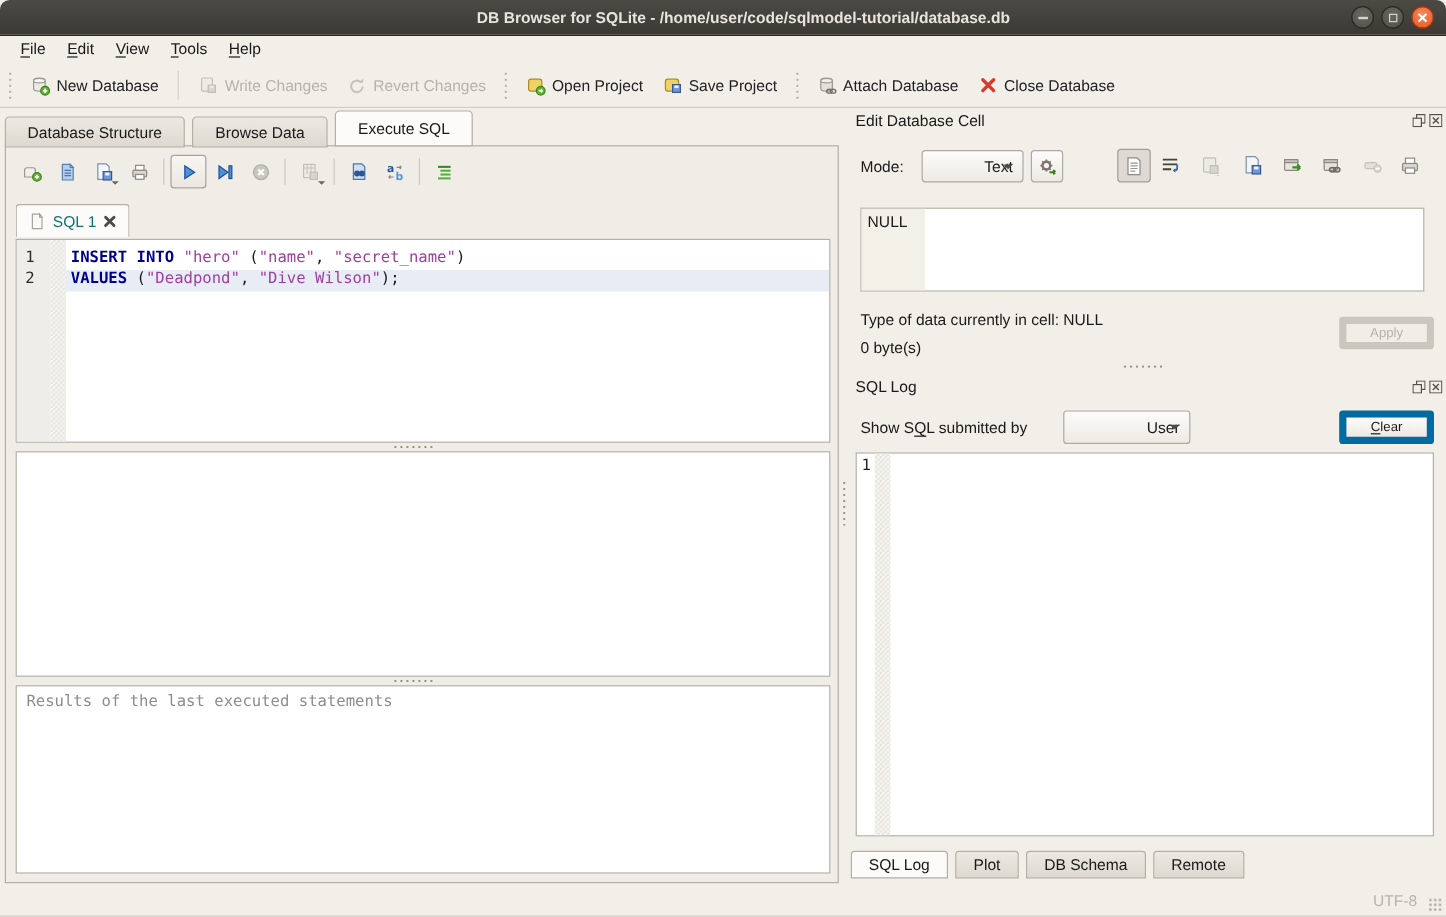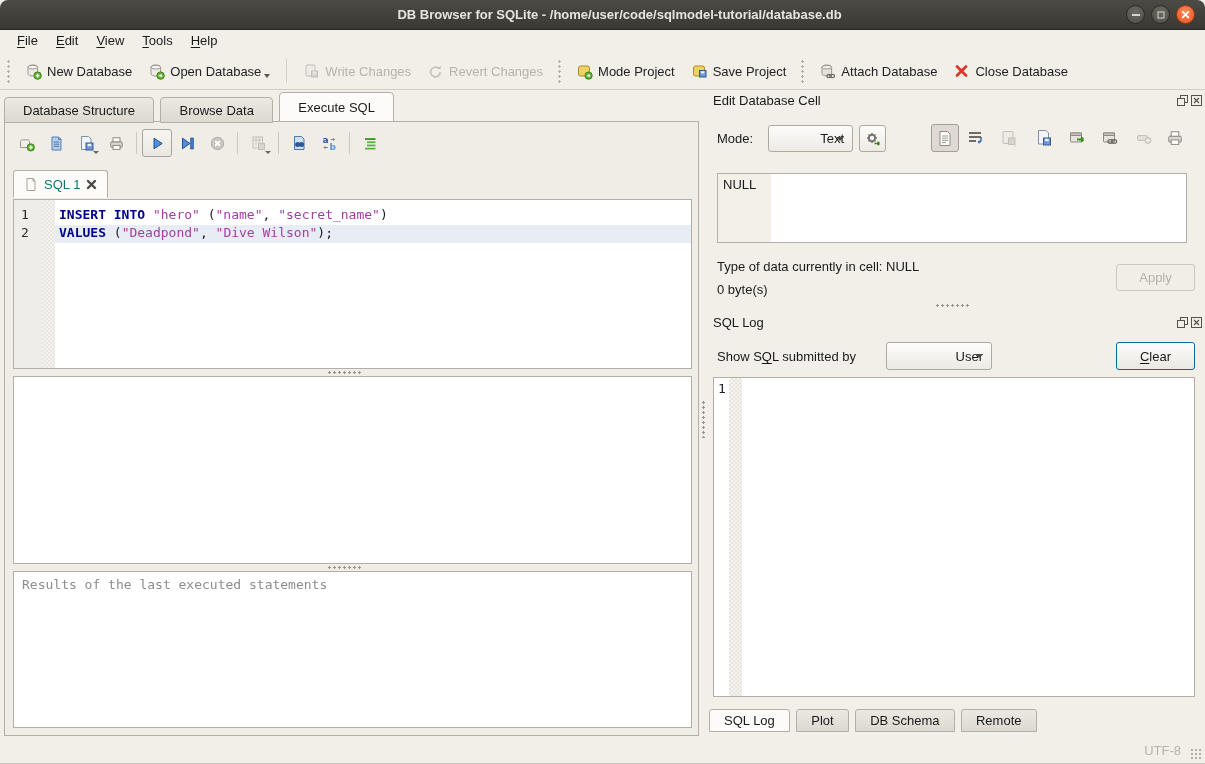--- a/index.html
+++ b/index.html
@@ -129,22 +129,22 @@
 
   .combo {
     position:absolute; background:linear-gradient(#fdfcfb,#edeae4);
     border:1px solid #aeaaa2; border-radius:3px;
     font-size:13px; color:#1a1a1a; display:flex; align-items:center; padding:0 8px;justify-content:flex-end;
   }
   .combo .combo-caret { position:absolute; right:8px; width:0; height:0;
     border-left:4px solid transparent; border-right:4px solid transparent; border-top:4.5px solid #4c4a44; }
   .btn {
     position:absolute; background:linear-gradient(#fdfcfb,#ebe8e2);
-    border:1px solid #0369a1; border-radius:3px;
-    font-size:13px; color:#1a1a1a; display:flex; align-items:center; justify-content:center;
+    border:6px solid #0369a1; border-radius:3px;
+    font-size:11px; color:#1a1a1a; display:flex; align-items:center; justify-content:center;
   }
   .btn.disabled { background:#f1eee8; border-color:#cbc7bf; color:#b5b1a9; }
   .tool-square {
     position:absolute; width:28px; height:28px; display:flex; align-items:center; justify-content:center;
     border-radius:3px;
   }
   .tool-square.framed { border:1px solid #aeaaa2; background:linear-gradient(#fdfcfb,#edeae4); }
   .tool-square.pressed { border:1px solid #a39f97; background:#dedad3; }
   .cellbar-icon { position:absolute; width:18px; height:18px; display:flex; align-items:center; justify-content:center; }
 
@@ -195,30 +195,20 @@
     <div class="tb-item">
       <svg class="ic" width="17" height="17" viewBox="0 0 17 17">
           <path d="M3 4.2C3 2.9 5.2 2 7.8 2s4.8.9 4.8 2.2v6.6c0 1.3-2.2 2.2-4.8 2.2S3 12.1 3 10.8z" fill="#eceae4" stroke="#9b978f"></path>
           <ellipse cx="7.8" cy="4.2" rx="4.8" ry="1.8" fill="#f8f7f4" stroke="#9b978f"></ellipse>
           <circle cx="12.6" cy="12.6" r="3.7" fill="#61b235" stroke="#3c8317"></circle>
           <path d="M12.6 10.8v3.6M10.8 12.6h3.6" stroke="#fff" stroke-width="1.4"></path>
         </svg>
       <span>New Database</span>
     </div>
 
-    <div class="tb-item">
-      <svg class="ic" width="17" height="17" viewBox="0 0 17 17">
-          <path d="M3 4.2C3 2.9 5.2 2 7.8 2s4.8.9 4.8 2.2v6.6c0 1.3-2.2 2.2-4.8 2.2S3 12.1 3 10.8z" fill="#eceae4" stroke="#9b978f"></path>
-          <ellipse cx="7.8" cy="4.2" rx="4.8" ry="1.8" fill="#f8f7f4" stroke="#9b978f"></ellipse>
-          <circle cx="12.6" cy="12.6" r="3.7" fill="#61b235" stroke="#3c8317"></circle>
-          <path d="M10.8 12.6h3.2m0 0l-1.3-1.3m1.3 1.3l-1.3 1.3" stroke="#fff" stroke-width="1.2" fill="none"></path>
-        </svg>
-      <span>Open Database</span>
-      <span class="caret"></span>
-    </div>
 
     <div class="tb-sep"></div>
 
     <div class="tb-item disabled">
       <svg class="ic" width="17" height="17" viewBox="0 0 17 17">
           <rect x="3" y="2" width="9" height="11" rx="1" fill="#edebe6" stroke="#c3bfb7"></rect>
           <rect x="8.5" y="8" width="6" height="6" fill="#d8d5ce" stroke="#c3bfb7"></rect>
           <rect x="10" y="8.5" width="3" height="2" fill="#eceae5"></rect>
         </svg>
       <span>Write Changes</span>
@@ -233,21 +223,21 @@
     </div>
 
     <div class="tb-handle"></div>
 
     <div class="tb-item">
       <svg class="ic" width="17" height="17" viewBox="0 0 17 17">
           <rect x="2.5" y="3" width="11" height="10" rx="2" fill="#efd264" stroke="#ab8b28"></rect>
           <circle cx="12.6" cy="12.6" r="3.6" fill="#61b235" stroke="#3c8317"></circle>
           <path d="M10.9 12.6h3.1m0 0l-1.2-1.2m1.2 1.2l-1.2 1.2" stroke="#fff" stroke-width="1.2" fill="none"></path>
         </svg>
-      <span>Mode Project</span>
+      <span>Open Project</span>
     </div>
 
     <div class="tb-item">
       <svg class="ic" width="17" height="17" viewBox="0 0 17 17">
           <rect x="2.5" y="3" width="11" height="10" rx="2" fill="#efd264" stroke="#ab8b28"></rect>
           <rect x="8.5" y="7.5" width="6.5" height="6.5" fill="#6f97d8" stroke="#39598f"></rect>
           <rect x="10" y="8.2" width="3.4" height="2.2" fill="#eef3fb"></rect>
         </svg>
       <span>Save Project</span>
     </div>

